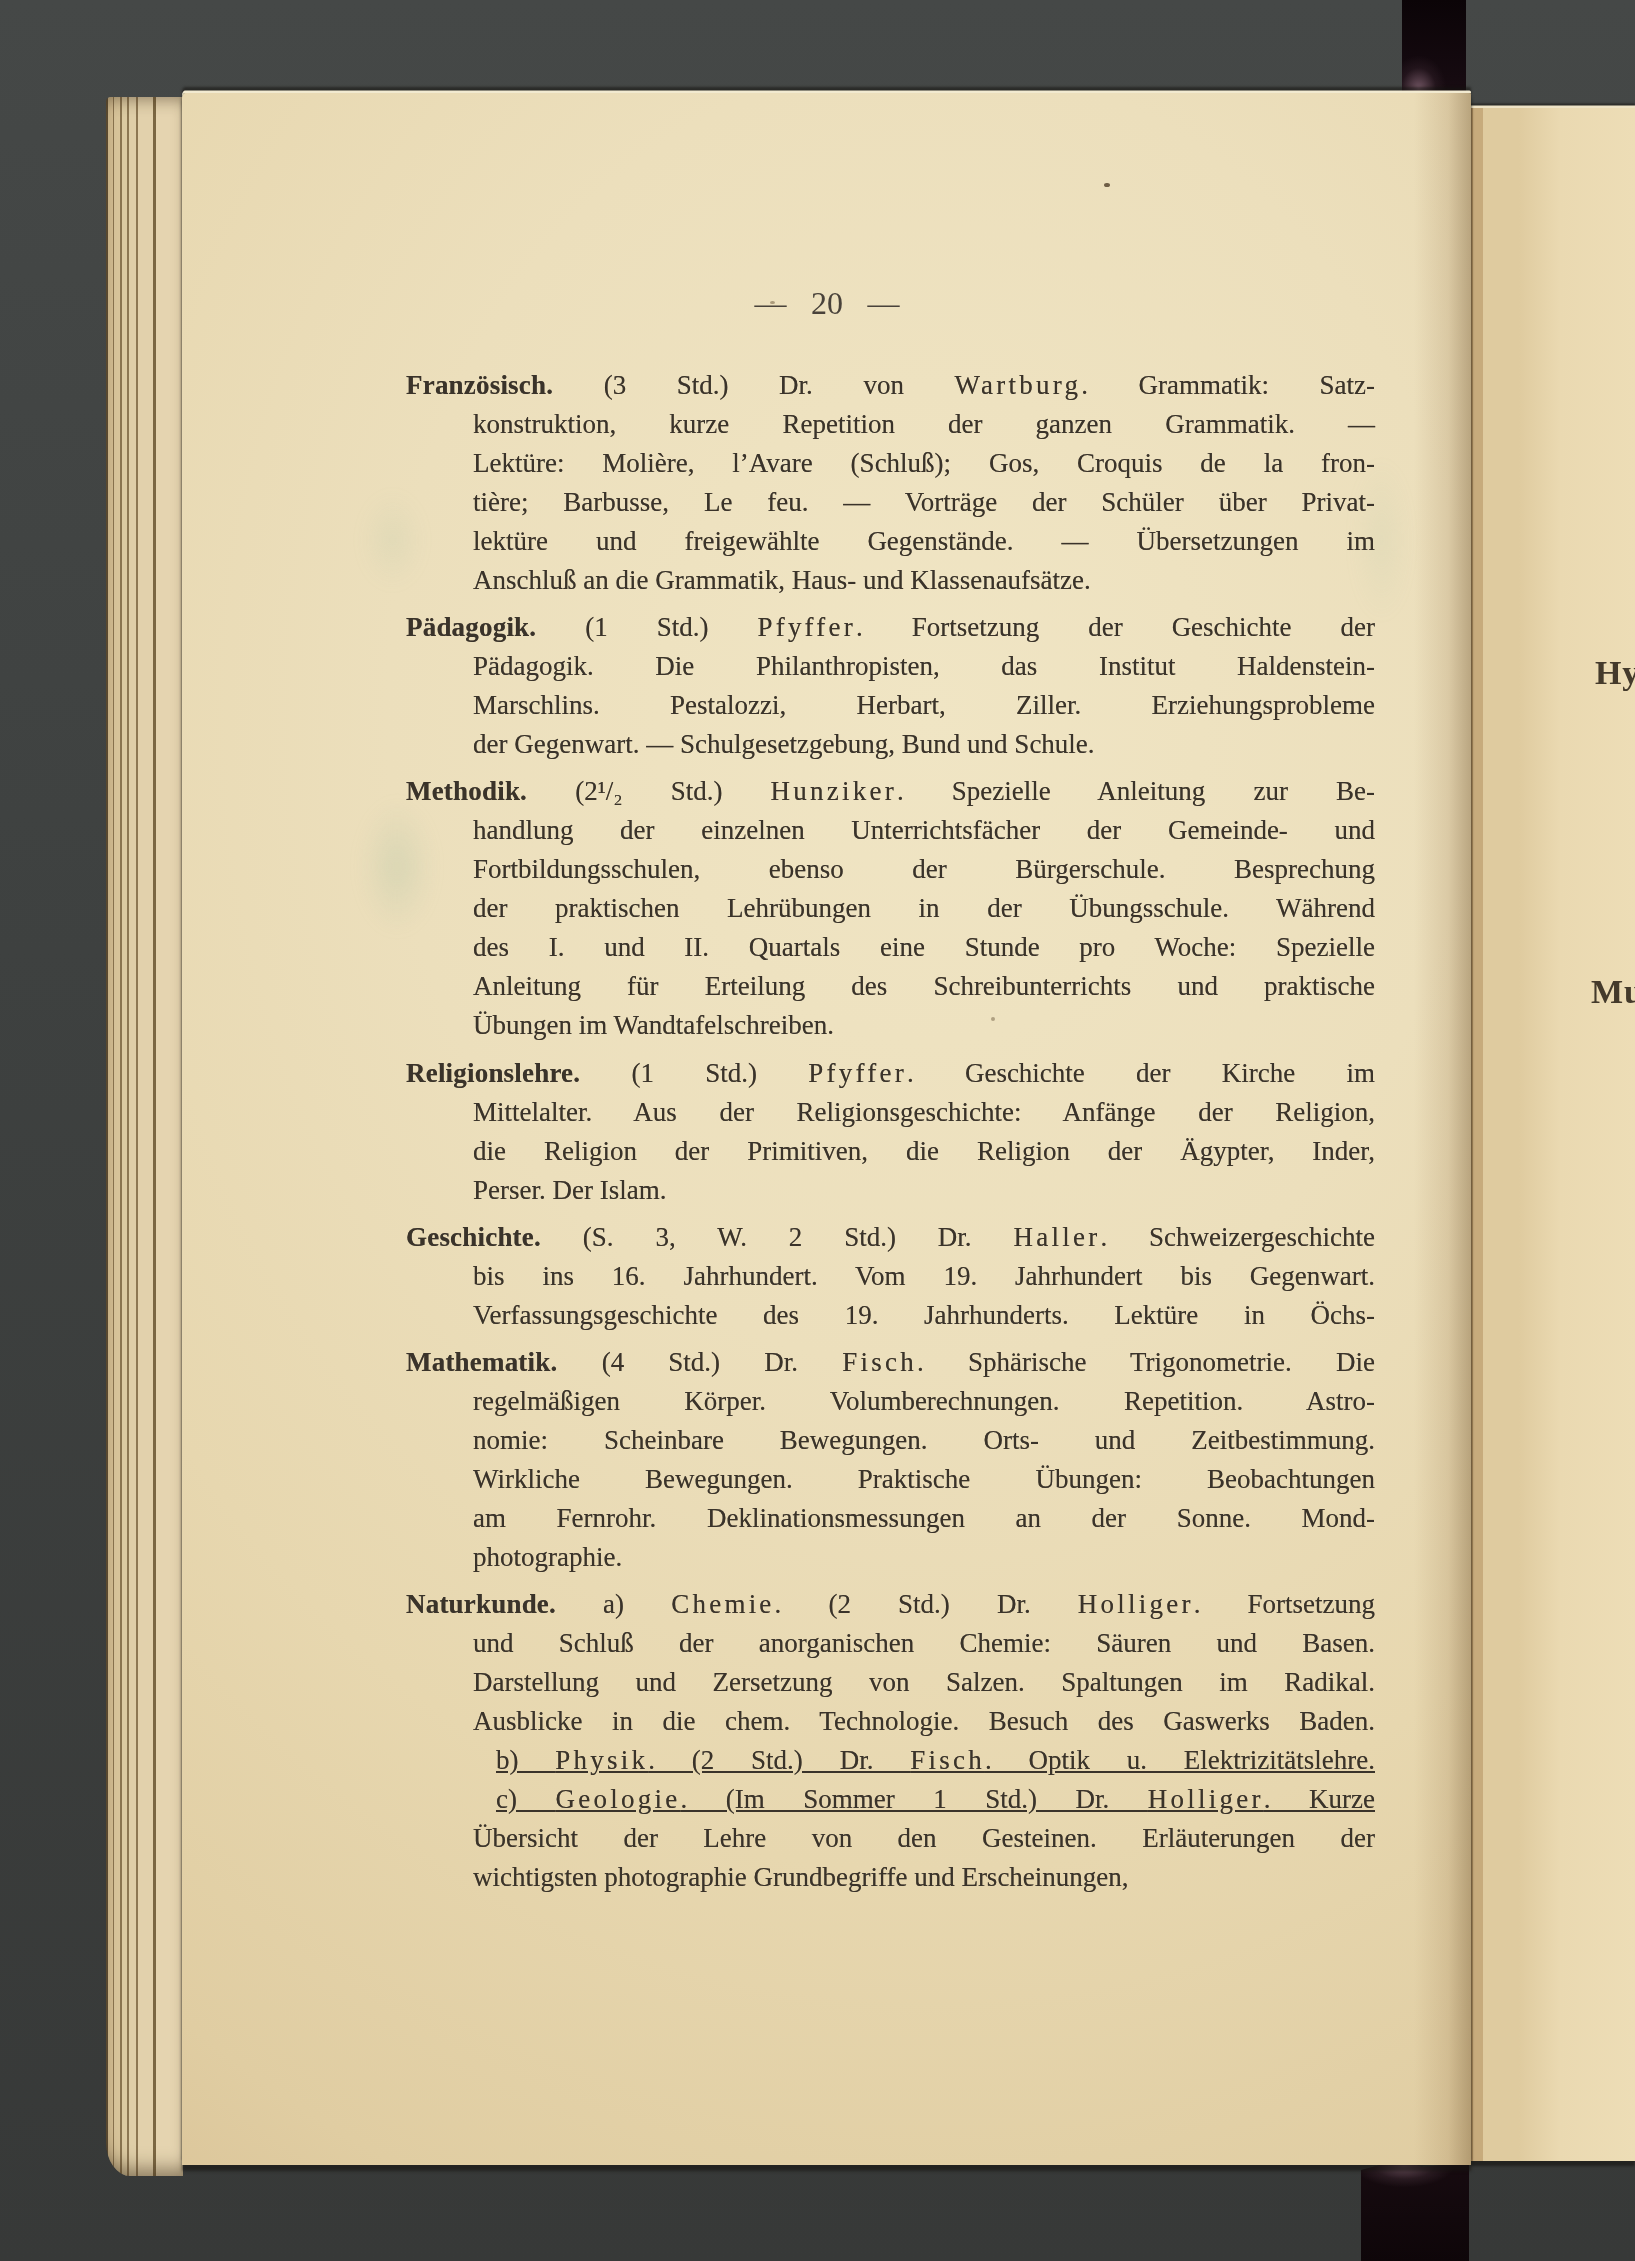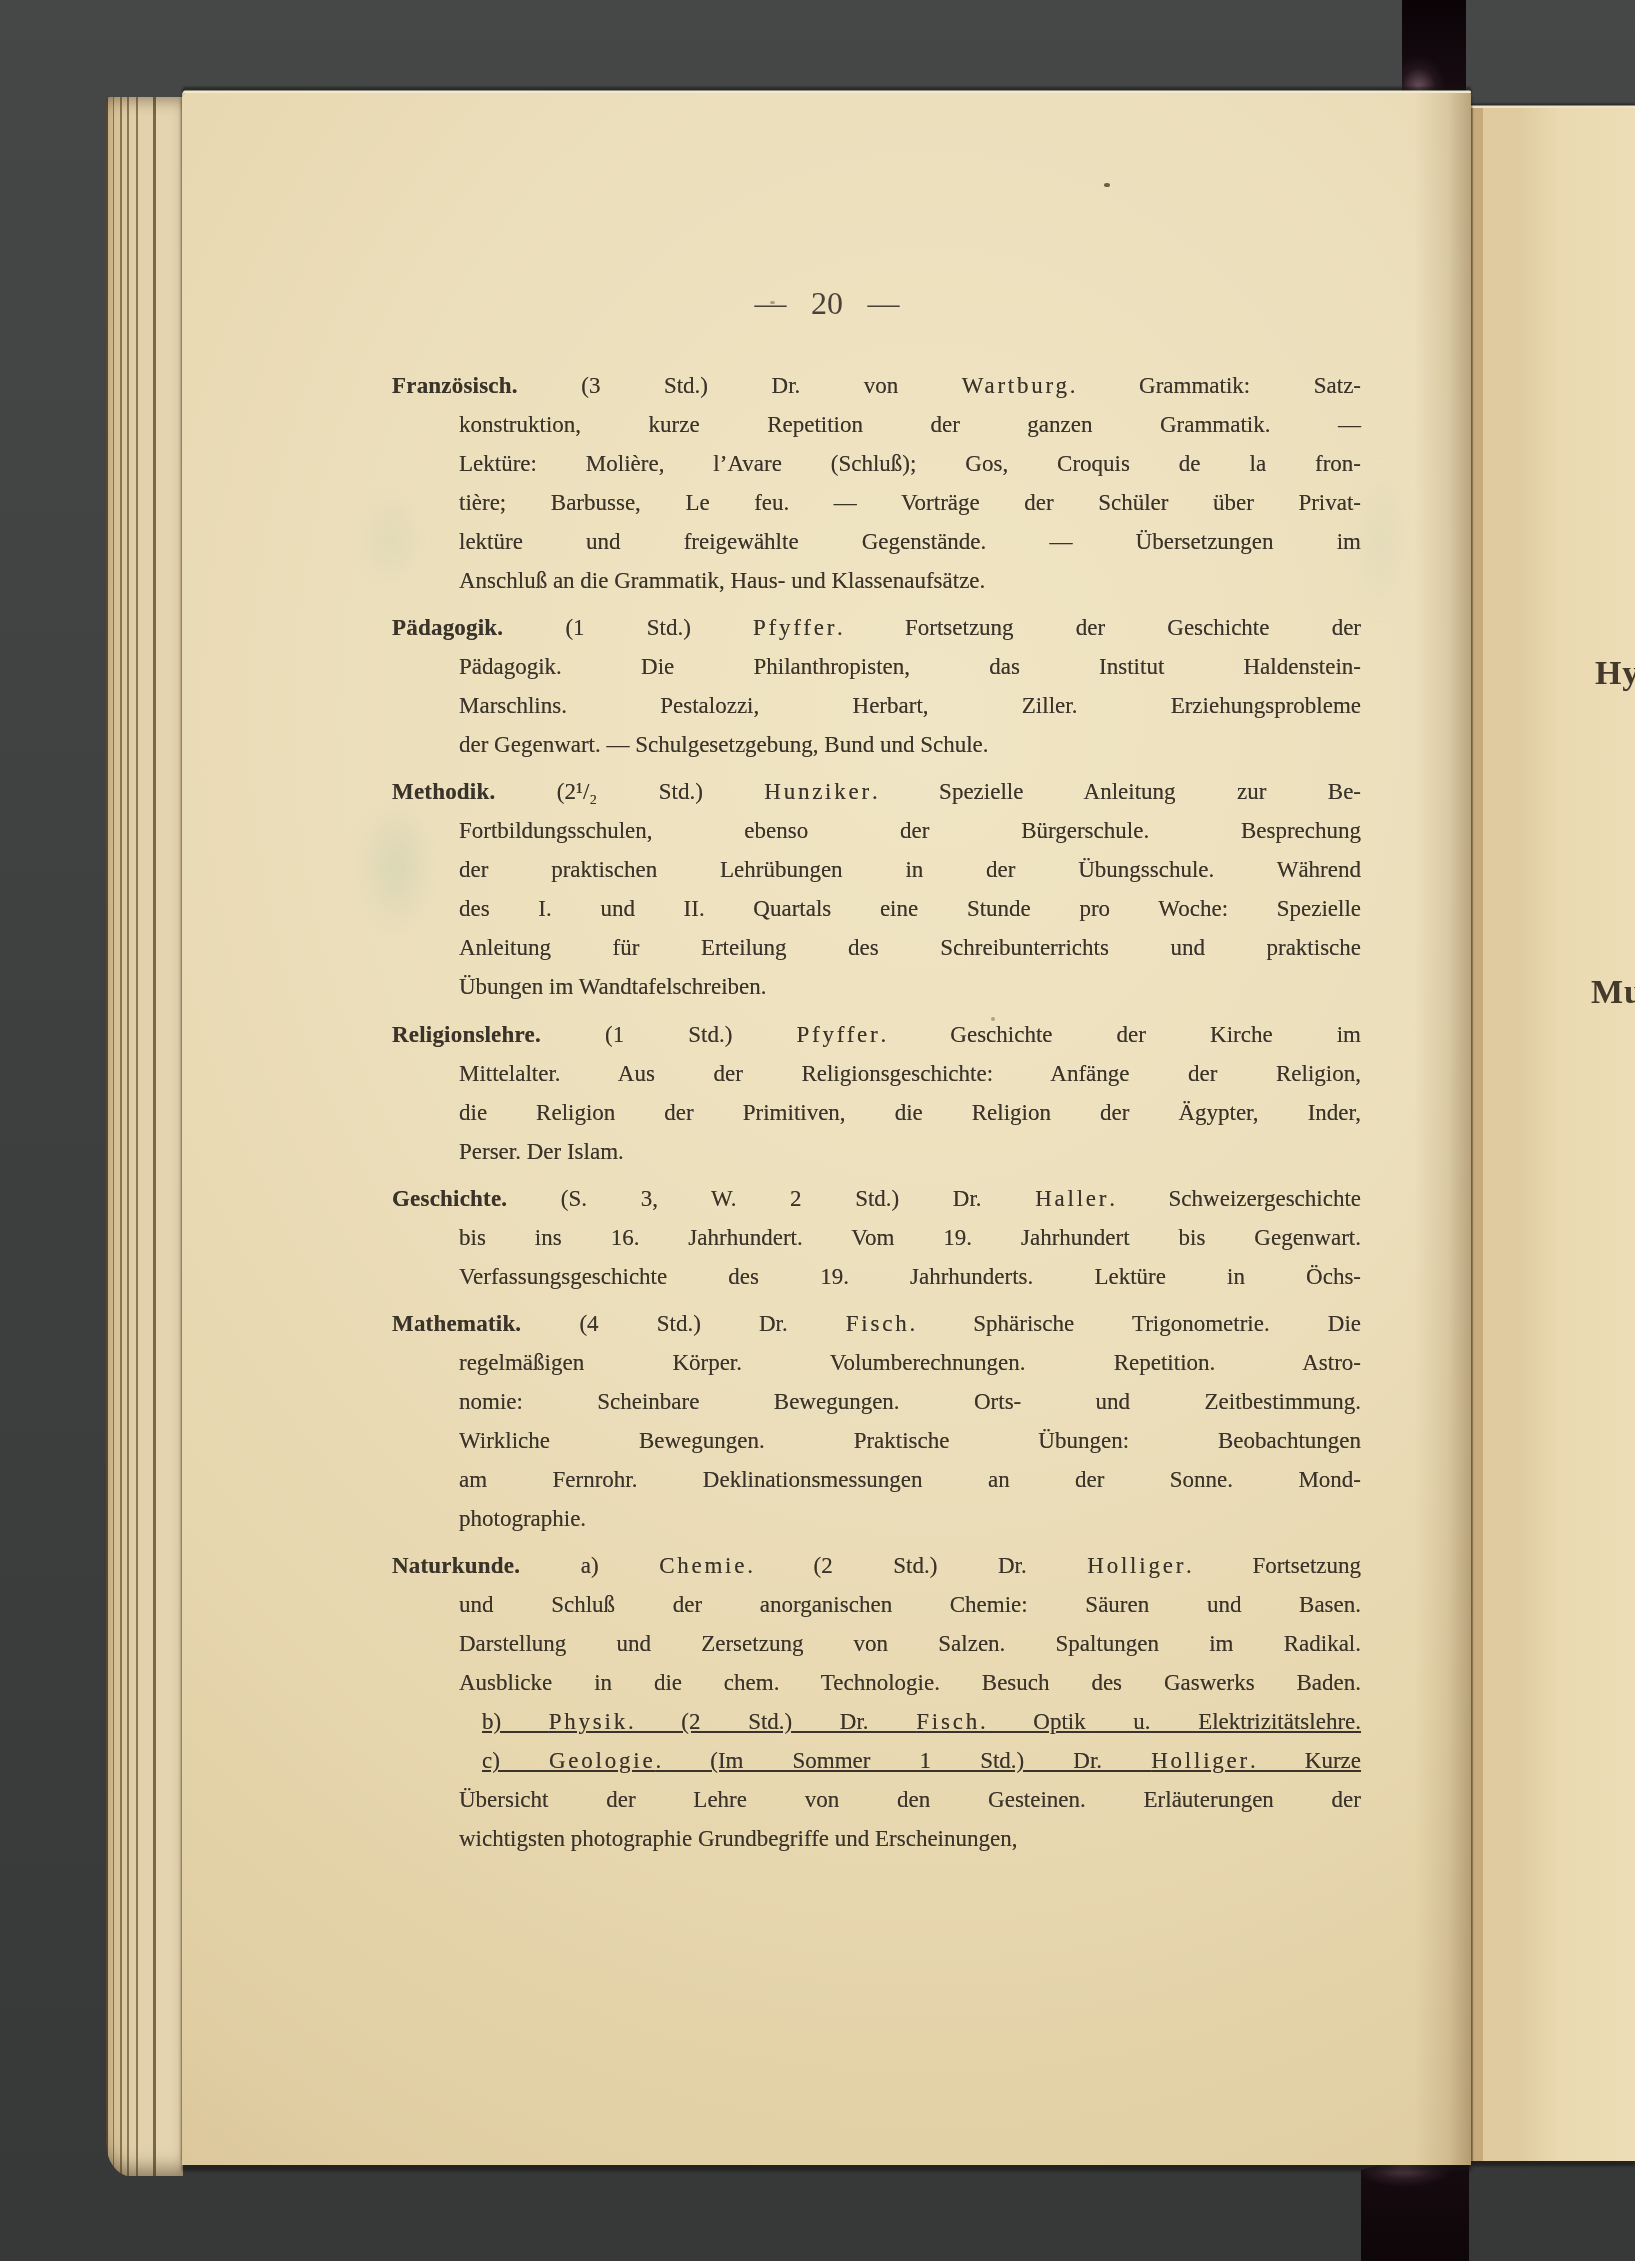--- a/index.html
+++ b/index.html
@@ -43,22 +43,22 @@
   .ribbon-bottom{position:absolute;left:1361px;top:2160px;width:108px;height:101px;z-index:1;
     background:radial-gradient(70% 32% at 40% 6%, rgba(122,93,106,.8) 0%, rgba(70,50,60,.4) 40%, rgba(0,0,0,0) 66%),
                linear-gradient(180deg,#170b10 0%,#0e0609 100%);
     clip-path:polygon(0 10%,36% 0,58% 7%,100% 2%,100% 100%,0 100%);}
 
   
   .folio{position:absolute;left:684px;top:285px;width:286px;z-index:4;text-align:center;
     font-size:32px;color:#49423a;word-spacing:16.4px;}
 
   
-  .text-block{position:absolute;left:392px;top:366px;width:969px;z-index:4;
-    color:#3a332a;font-size:23px;line-height:39px;text-shadow:0 0 0.5px rgba(58,51,42,.55);}
+  .text-block{position:absolute;left:406px;top:366px;width:969px;z-index:4;
+    color:#3a332a;font-size:27px;line-height:39px;text-shadow:0 0 0.5px rgba(58,51,42,.55);}
   .entry{margin:0 0 8.2px 0;}
   .line{text-align:justify;}
   .line.just{text-align-last:justify;}
   .ind-head{padding-left:0;}
   .ind-cont{padding-left:67px;}
   .ind-sub{padding-left:90px;text-decoration:underline;}
   .b{font-weight:700;letter-spacing:0.2px;}
   .sp{letter-spacing:.12em;}
 
   
@@ -105,20 +105,21 @@
         <div class="line ind-cont"><span>Anschluß an die Grammatik, Haus- und Klassenaufsätze.</span></div>
       </div>
       <div class="entry">
         <div class="line ind-head just"><span class="b">Pädagogik.</span><span> (1 Std.) </span><span class="sp">Pfyffer</span><span>. Fortsetzung der Geschichte der</span></div>
         <div class="line ind-cont just"><span>Pädagogik. Die Philanthropisten, das Institut Haldenstein-</span></div>
         <div class="line ind-cont just"><span>Marschlins. Pestalozzi, Herbart, Ziller. Erziehungsprobleme</span></div>
         <div class="line ind-cont"><span>der Gegenwart. — Schulgesetzgebung, Bund und Schule.</span></div>
       </div>
       <div class="entry">
         <div class="line ind-head just"><span class="b">Methodik.</span><span> (2¹/₂ Std.) </span><span class="sp">Hunziker</span><span>. Spezielle Anleitung zur Be-</span></div>
+        <div class="line ind-cont just"><span>handlung der einzelnen Unterrichtsfächer der Gemeinde- und</span></div>
         <div class="line ind-cont just"><span>Fortbildungsschulen, ebenso der Bürgerschule. Besprechung</span></div>
         <div class="line ind-cont just"><span>der praktischen Lehrübungen in der Übungsschule. Während</span></div>
         <div class="line ind-cont just"><span>des I. und II. Quartals eine Stunde pro Woche: Spezielle</span></div>
         <div class="line ind-cont just"><span>Anleitung für Erteilung des Schreibunterrichts und praktische</span></div>
         <div class="line ind-cont"><span>Übungen im Wandtafelschreiben.</span></div>
       </div>
       <div class="entry">
         <div class="line ind-head just"><span class="b">Religionslehre.</span><span> (1 Std.) </span><span class="sp">Pfyffer</span><span>. Geschichte der Kirche im</span></div>
         <div class="line ind-cont just"><span>Mittelalter. Aus der Religionsgeschichte: Anfänge der Religion,</span></div>
         <div class="line ind-cont just"><span>die Religion der Primitiven, die Religion der Ägypter, Inder,</span></div>

